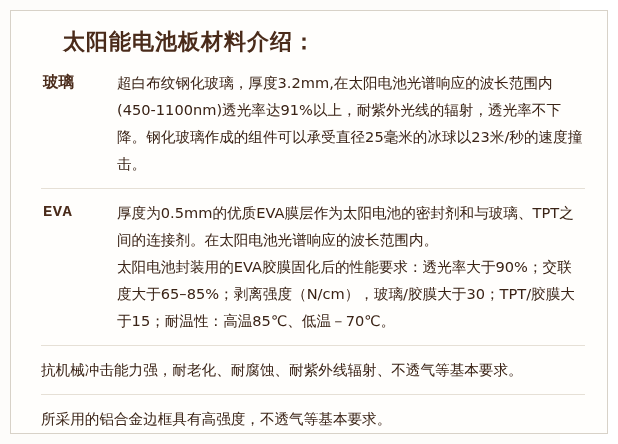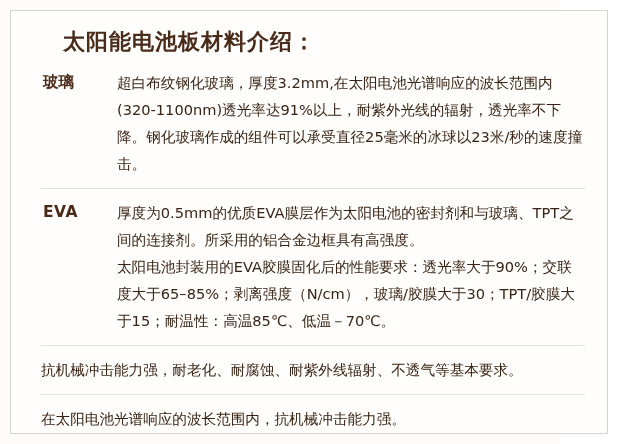--- a/index.html
+++ b/index.html
@@ -53,20 +53,21 @@
     font-size: 15.5px;
     font-weight: bold;
     color: #4a2b1a;
     line-height: 27px;
     white-space: nowrap;
     padding-left: 2px;
   }
   .entry-term.latin {
     font-size: 15.5px;
     letter-spacing: 0.5px;
+    font-family: Liberation Mono, monospace;
   }
   .entry-body {
     flex: 1 1 auto;
     font-size: 14.6px;
     color: #3a2316;
     line-height: 27px;
   }
   .entry-body .para {
     margin: 0;
   }
@@ -82,45 +83,45 @@
 <div class="page">
   <div class="frame">
 
     <div class="doc-title">太阳能电池板材料介绍：</div>
 
     <div class="entries">
 
       <div class="entry">
         <div class="entry-term">玻璃</div>
         <div class="entry-body">
-          <p class="para">超白布纹钢化玻璃，厚度3.2mm,在太阳电池光谱响应的波长范围内(320-1100nm)透光率达91%以上，耐紫外光线的辐射，透光率不下降。钢化玻璃作成的组件可以承受直径25毫米的冰球以23米/秒的速度撞击。</p>
+          <p class="para">超白布纹钢化玻璃，厚度3.2mm,在太阳电池光谱响应的波长范围内(450-1100nm)透光率达91%以上，耐紫外光线的辐射，透光率不下降。钢化玻璃作成的组件可以承受直径25毫米的冰球以23米/秒的速度撞击。</p>
         </div>
       </div>
 
       <div class="entry-sep"></div>
 
       <div class="entry">
         <div class="entry-term latin">EVA</div>
         <div class="entry-body">
-          <p class="para">厚度为0.5mm的优质EVA膜层作为太阳电池的密封剂和与玻璃、TPT之间的连接剂。所采用的铝合金边框具有高强度。</p>
+          <p class="para">厚度为0.5mm的优质EVA膜层作为太阳电池的密封剂和与玻璃、TPT之间的连接剂。在太阳电池光谱响应的波长范围内。</p>
           <p class="para">太阳电池封装用的EVA胶膜固化后的性能要求：透光率大于90%；交联度大于65–85%；剥离强度（N/cm），玻璃/胶膜大于30；TPT/胶膜大于15；耐温性：高温85℃、低温－70℃。</p>
         </div>
       </div>
 
       <div class="entry-sep"></div>
 
       <div class="entry">
         <div class="entry-body">
           <p class="para">抗机械冲击能力强，耐老化、耐腐蚀、耐紫外线辐射、不透气等基本要求。</p>
         </div>
       </div>
 
       <div class="entry-sep"></div>
 
       <div class="entry">
         <div class="entry-body">
-          <p class="para">在太阳电池光谱响应的波长范围内，抗机械冲击能力强。</p>
+          <p class="para">所采用的铝合金边框具有高强度，不透气等基本要求。</p>
         </div>
       </div>
 
     </div>
   </div>
 </div>
 
 </body></html>

